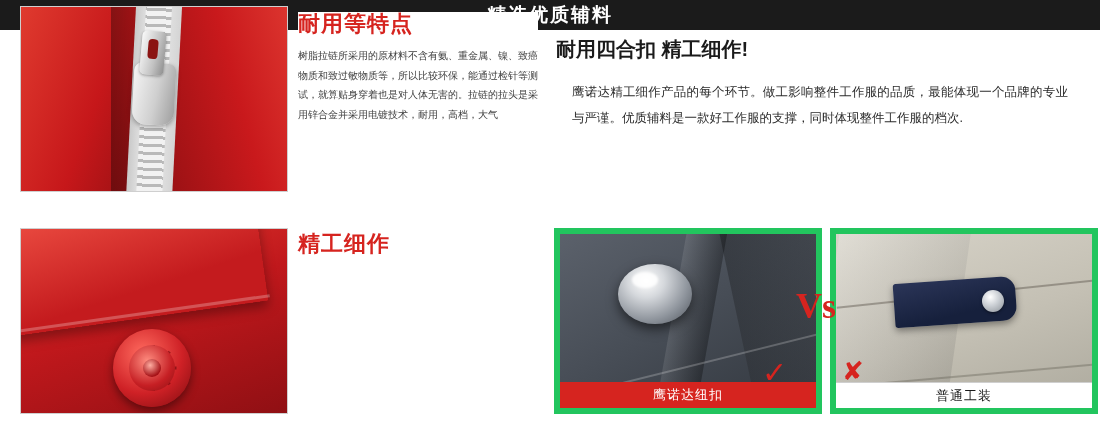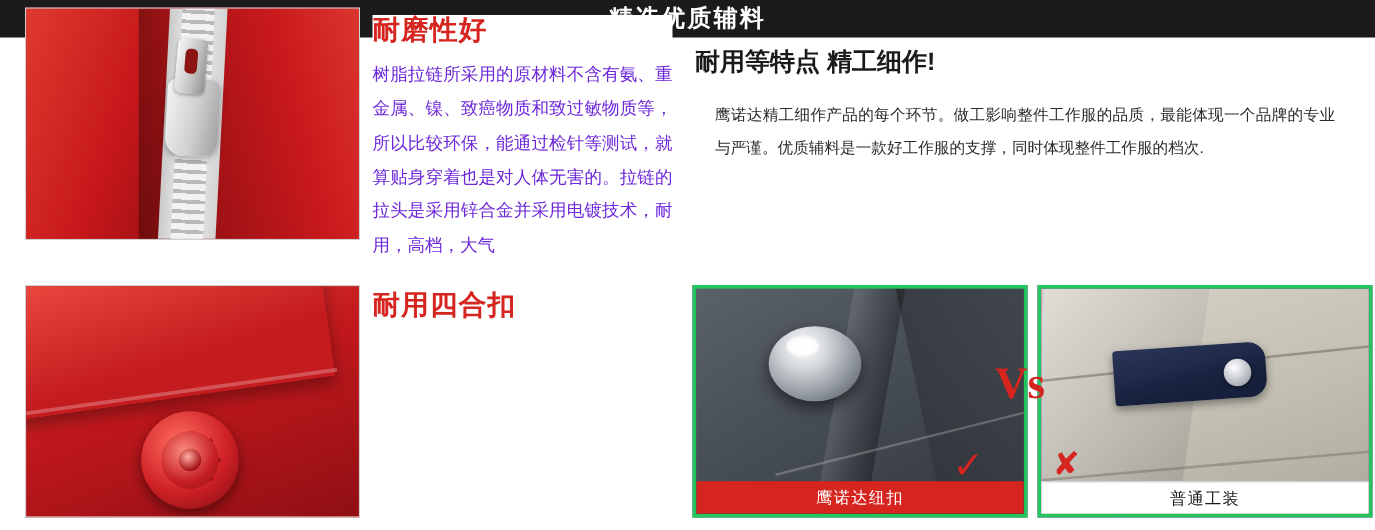--- a/index.html
+++ b/index.html
@@ -155,22 +155,22 @@
   }
   .head-red {
     color: #d6241f;
     font-size: 22px;
     font-weight: bold;
     letter-spacing: 1px;
     margin: 0 0 10px 0;
     line-height: 1.1;
   }
   .body-txt {
-    color: #6d28d9;
-    font-size: 14px;
+    color: #404040;
+    font-size: 10px;
     line-height: 1.95;
     margin: 0;
     text-align: justify;
   }
 
   
   .intro {
     left: 556px; top: 36px; width: 528px;
   }
   .intro-head {
@@ -186,26 +186,26 @@
     margin: 16px;
     text-align: justify;
   }
 
   
   .cmp {
     position: absolute;
     top: 228px;
     width: 268px;
     height: 186px;
-    border: 3px solid #22c55e;
+    border: 6px solid #22c55e;
     overflow: hidden;
     background: #4a4f58;
   }
   .cmp-left { left: 554px; }
-  .cmp-right { left: 830px; background: #a21caf; padding-left: 32px; }
+  .cmp-right { left: 830px; background: #0369a1; padding-left: 32px; }
 
   .cmp-caption {
     position: absolute;
     left: 0; bottom: 0;
     width: 100%;
     height: 26px;
     background: #d6241f;
     color: #ffffff;
     font-size: 13px;
     display: flex;
@@ -328,26 +328,26 @@
     <div class="ph zip-cloth-r"></div>
     <div class="ph zip-shadow"></div>
     <div class="ph zip-tape"></div>
     <div class="ph zip-teeth"></div>
     <div class="ph zip-slider-body"></div>
     <div class="ph zip-pull"></div>
     <div class="ph zip-pull-hole"></div>
   </div>
 
   <div class="panel txt-zipper">
-    <h2 class="head-red">耐磨性好</h2>
+    <h2 class="head-red">耐用等特点</h2>
     <p class="body-txt">树脂拉链所采用的原材料不含有氨、重金属、镍、致癌物质和致过敏物质等，所以比较环保，能通过检针等测试，就算贴身穿着也是对人体无害的。拉链的拉头是采用锌合金并采用电镀技术，耐用，高档，大气</p>
   </div>
 
   <div class="panel intro">
-    <h2 class="intro-head">耐用等特点 精工细作!</h2>
+    <h2 class="intro-head">耐用四合扣 精工细作!</h2>
     <p class="intro-body">鹰诺达精工细作产品的每个环节。做工影响整件工作服的品质，最能体现一个品牌的专业与严谨。优质辅料是一款好工作服的支撑，同时体现整件工作服的档次.</p>
   </div>
 
   <div class="panel photo-snap">
     <div class="ph snap-cloth"></div>
     <div class="ph snap-flap"></div>
     <div class="ph snap-seam"></div>
     <div class="ph snap-outer">
       <div class="snap-notch" style="transform:rotate(0deg)"></div>
       <div class="snap-notch" style="transform:rotate(45deg)"></div>
@@ -356,21 +356,21 @@
       <div class="snap-notch" style="transform:rotate(180deg)"></div>
       <div class="snap-notch" style="transform:rotate(225deg)"></div>
       <div class="snap-notch" style="transform:rotate(270deg)"></div>
       <div class="snap-notch" style="transform:rotate(315deg)"></div>
     </div>
     <div class="ph snap-inner"></div>
     <div class="ph snap-core"></div>
   </div>
 
   <div class="panel txt-snap">
-    <h2 class="head-red">耐用四合扣</h2>
+    <h2 class="head-red">精工细作</h2>
   </div>
 
   <div class="cmp cmp-left">
     <div class="ph grey-cloth"></div>
     <div class="ph grey-fold-a"></div>
     <div class="ph grey-fold-b"></div>
     <div class="ph grey-seam"></div>
     <div class="ph metal-snap"></div>
     <div class="ph metal-snap-hl"></div>
     <div class="cmp-caption">鹰诺达纽扣</div>

